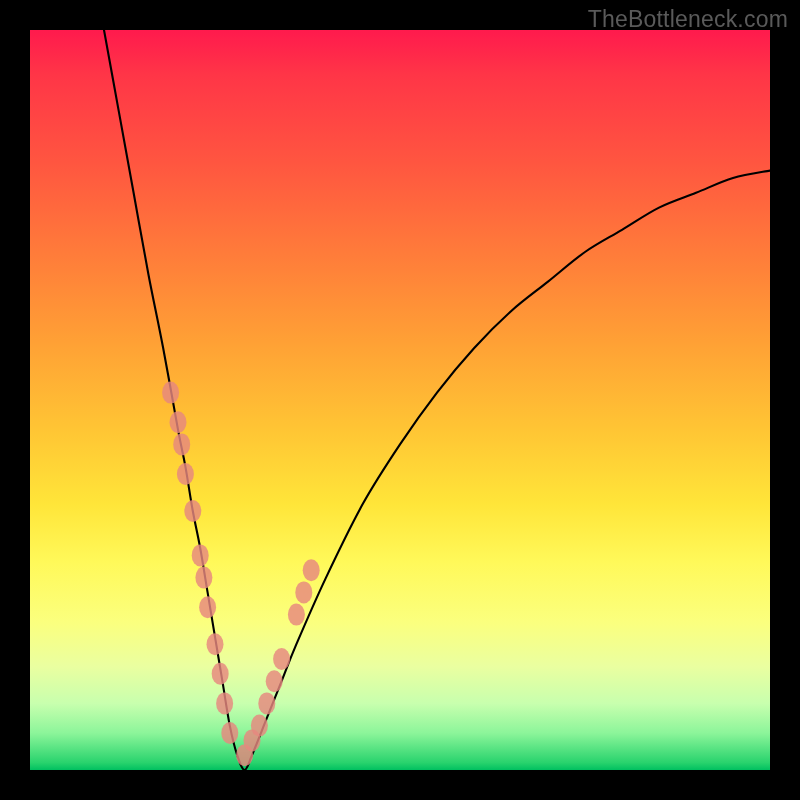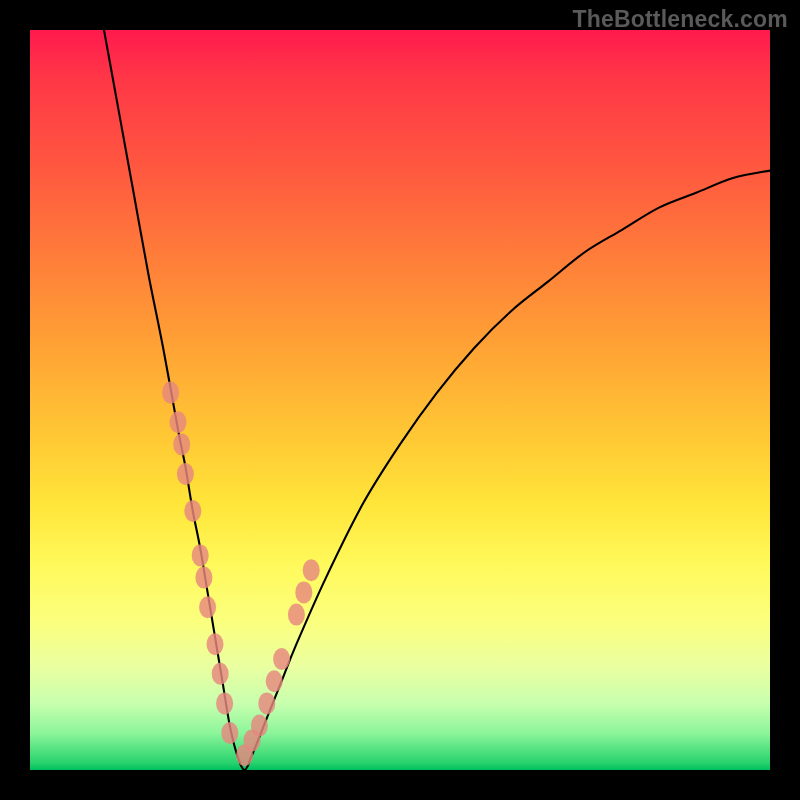--- a/index.html
+++ b/index.html
@@ -42,21 +42,21 @@
       #29d36d 99%,
       #00c060 100%
     );
   }
   .watermark {
     position: absolute;
     top: 6px;
     right: 12px;
     color: #5a5a5a;
     font-size: 23px;
-    font-weight: 700;
+    font-weight: 400;
     letter-spacing: 0.2px;
     user-select: none;
   }
   svg.curve {
     position: absolute;
     top: 0;
     left: 0;
     width: 740px;
     height: 740px;
   }

